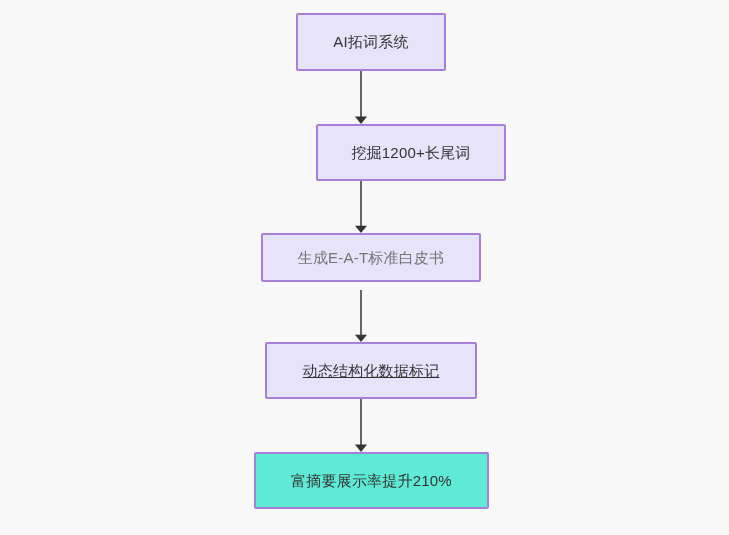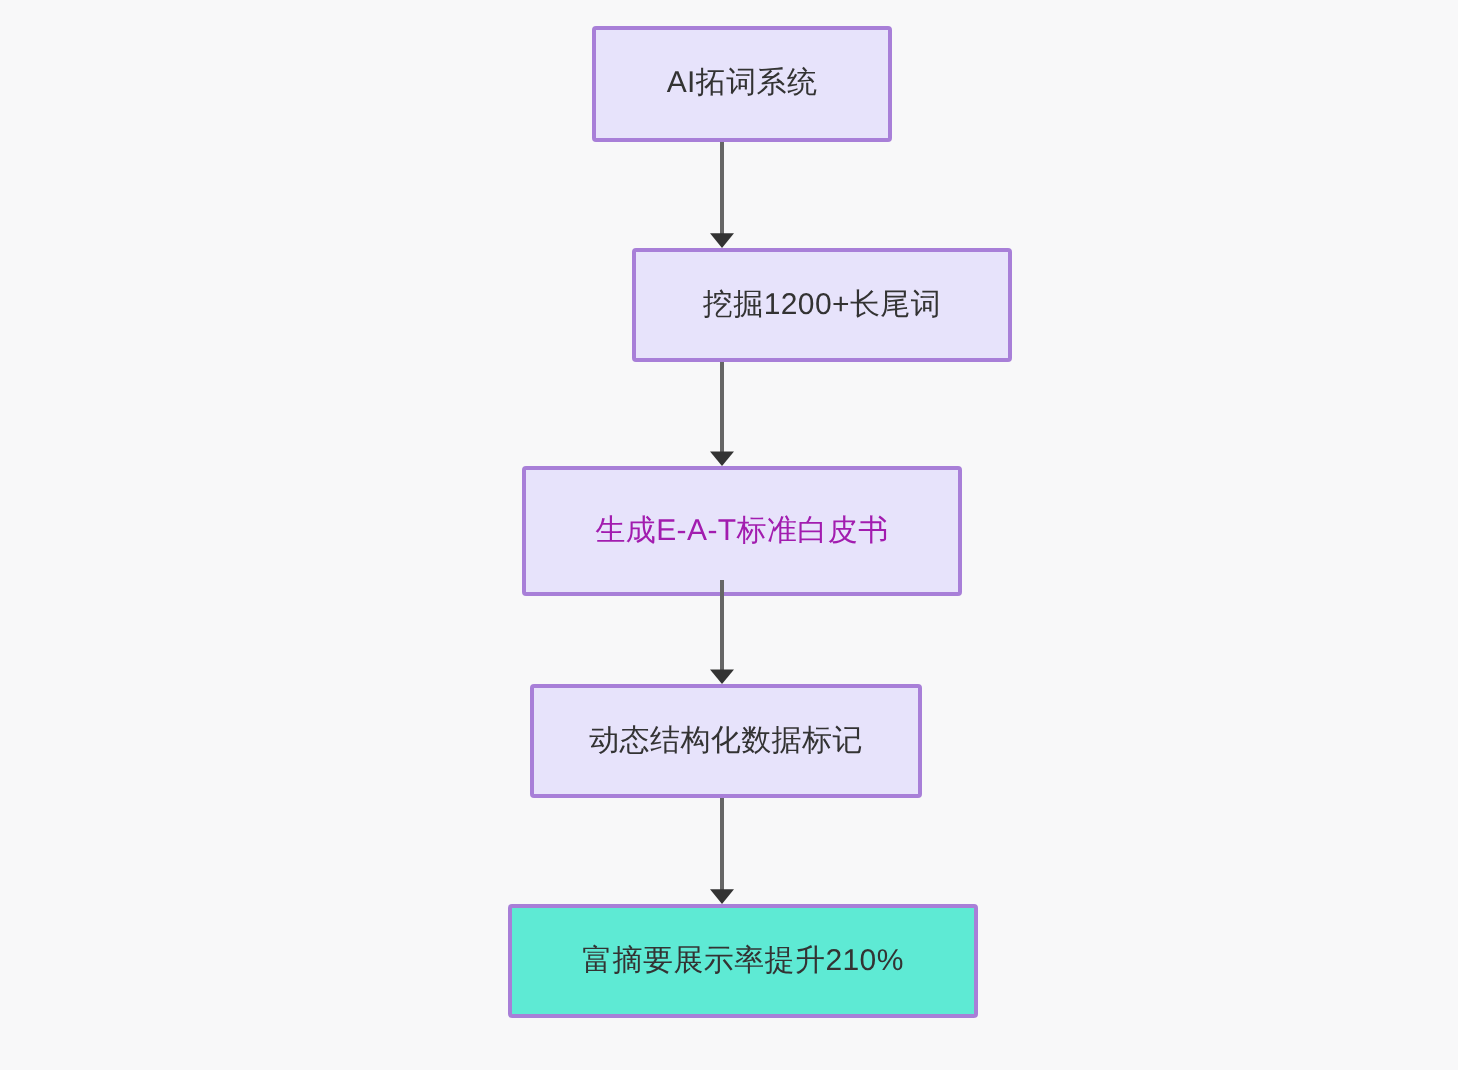--- a/index.html
+++ b/index.html
@@ -67,32 +67,32 @@
     <span class="node-label">挖掘1200+长尾词</span>
   </div>
 
   <div class="edge" style="left: 351px; top: 181px; height: 52px;">
     <svg width="20" height="52" viewBox="0 0 20 100" preserveAspectRatio="none" style="height: 52px;">
       <line class="edge-line" x1="10" y1="0" x2="10" y2="88" stroke="#666666" stroke-width="2"></line>
       <polygon class="edge-head" points="10,100 4,86 16,86" fill="#333333"></polygon>
     </svg>
   </div>
 
-  <div class="node-box" style="left: 261px; top: 233px; width: 220px; height: 65px; background: rgb(231, 227, 251); border-color: rgb(168, 127, 216); color: #a21caf;">
+  <div class="node-box" style="left: 261px; top: 233px; width: 220px; height: 49px; background: rgb(231, 227, 251); border-color: rgb(168, 127, 216); color: #737373;">
     <span class="node-label">生成E-A-T标准白皮书</span>
   </div>
 
   <div class="edge" style="left: 351px; top: 290px; height: 52px;">
     <svg width="20" height="52" viewBox="0 0 20 100" preserveAspectRatio="none" style="height: 52px;">
       <line class="edge-line" x1="10" y1="0" x2="10" y2="88" stroke="#666666" stroke-width="2"></line>
       <polygon class="edge-head" points="10,100 4,86 16,86" fill="#333333"></polygon>
     </svg>
   </div>
 
-  <div class="node-box" style="left: 265px; top: 342px; width: 196px; height: 57px; background: rgb(231, 227, 251); border-color: rgb(168, 127, 216); color: rgb(51, 51, 51);">
+  <div class="node-box" style="left: 265px; top: 342px; width: 212px; height: 57px; background: rgb(231, 227, 251); border-color: rgb(168, 127, 216); color: rgb(51, 51, 51); text-decoration: underline;">
     <span class="node-label">动态结构化数据标记</span>
   </div>
 
   <div class="edge" style="left: 351px; top: 399px; height: 53px;">
     <svg width="20" height="53" viewBox="0 0 20 100" preserveAspectRatio="none" style="height: 53px;">
       <line class="edge-line" x1="10" y1="0" x2="10" y2="88" stroke="#666666" stroke-width="2"></line>
       <polygon class="edge-head" points="10,100 4,86 16,86" fill="#333333"></polygon>
     </svg>
   </div>
 

